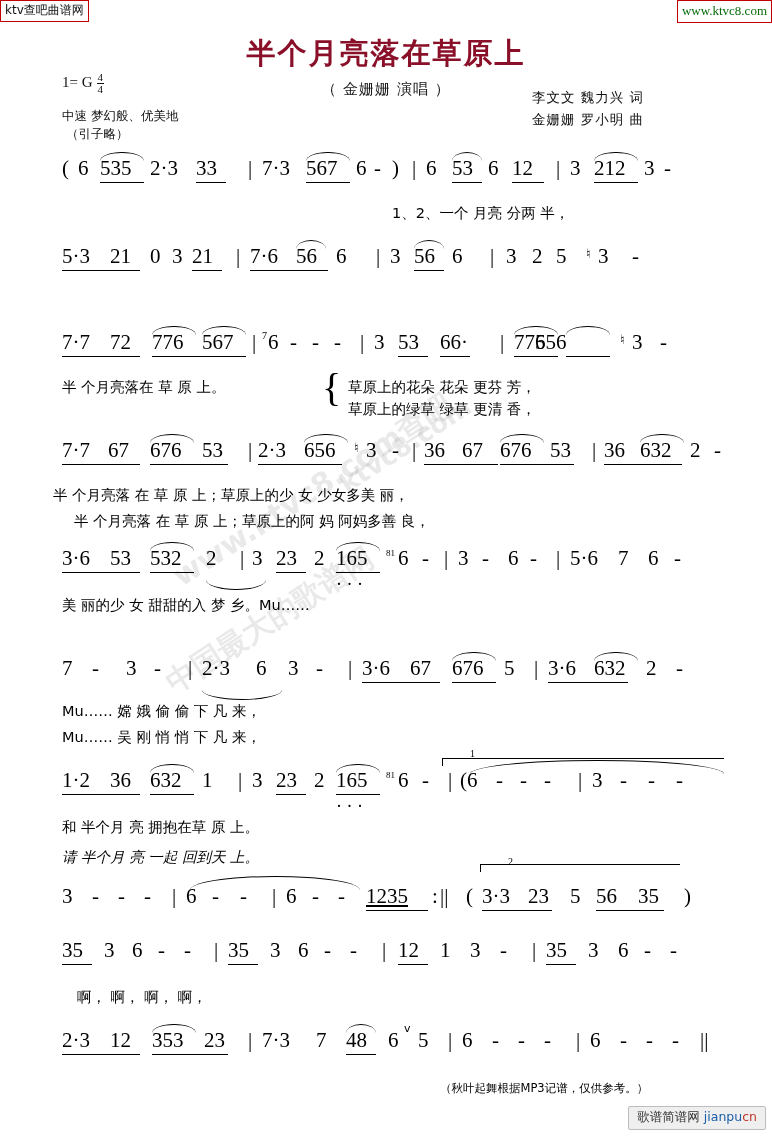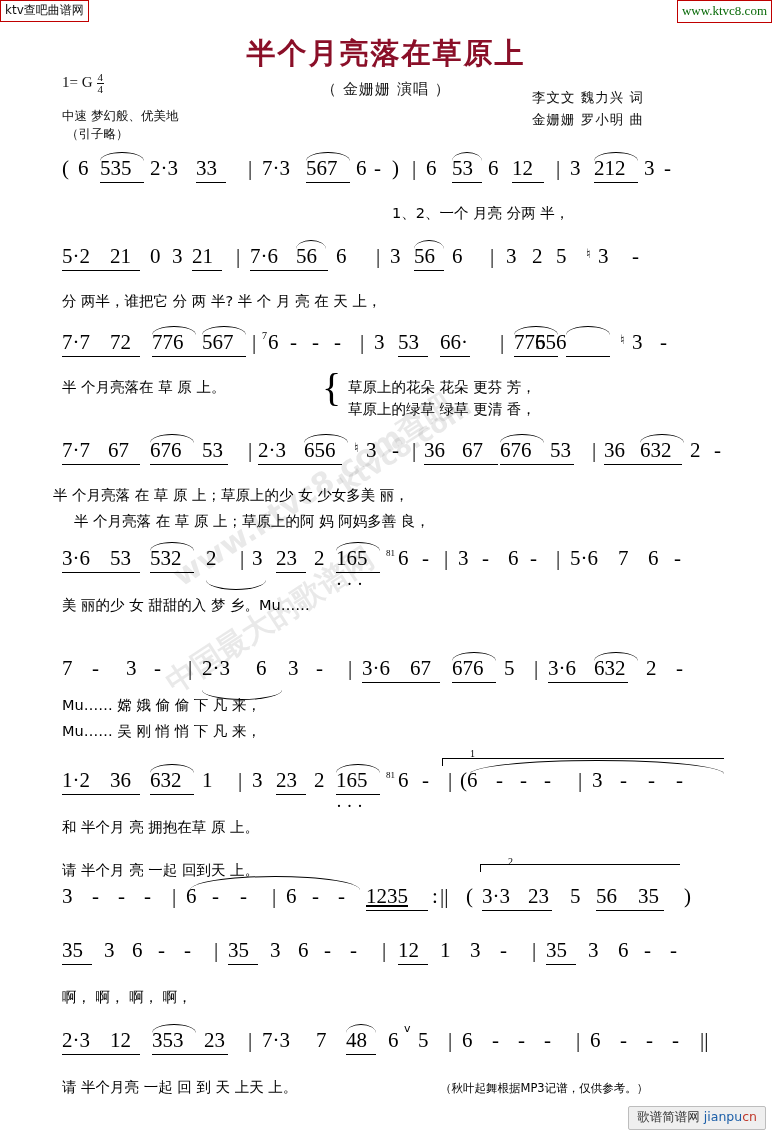--- a/index.html
+++ b/index.html
@@ -265,21 +265,21 @@
     <span class="slur" style="left:452px;top:-4px;width:30px;"></span>
     <span class="slur" style="left:594px;top:-4px;width:44px;"></span>
   </div>
   <div class="lyr" style="margin-top:14px;">
     <span class="l" style="left:392px;">1、2、一个 月亮    分两    半，</span>
   </div>
 </div>
 
 <div class="sys" style="top:244px;">
   <div class="notes">
-    <span class="n" style="left:62px;">5·2</span>
+    <span class="n" style="left:62px;">5·3</span>
     <span class="n" style="left:110px;">21</span>
     <span class="n" style="left:150px;">0</span>
     <span class="n" style="left:172px;">3</span>
     <span class="n" style="left:192px;">21</span>
     <span class="n" style="left:236px;">|</span>
     <span class="n" style="left:250px;">7·6</span>
     <span class="n" style="left:296px;">56</span>
     <span class="n" style="left:336px;">6</span>
     <span class="n" style="left:376px;">|</span>
     <span class="n" style="left:390px;">3</span>
@@ -291,23 +291,20 @@
     <span class="n" style="left:556px;">5</span>
     <span class="n" style="left:586px;font-size:13px;top:2px;">♮</span>
     <span class="n" style="left:598px;">3</span>
     <span class="n" style="left:632px;">-</span>
     <span class="beam" style="left:62px;top:26px;width:78px;"></span>
     <span class="beam" style="left:192px;top:26px;width:30px;"></span>
     <span class="beam" style="left:250px;top:26px;width:78px;"></span>
     <span class="beam" style="left:414px;top:26px;width:30px;"></span>
     <span class="slur" style="left:296px;top:-4px;width:30px;"></span>
     <span class="slur" style="left:414px;top:-4px;width:30px;"></span>
-  </div>
-  <div class="lyr" style="margin-top:14px;">
-    <span class="l" style="left:62px;">分    两半，谁把它  分    两 半?    半 个 月 亮    在 天    上，</span>
   </div>
 </div>
 
 <div class="sys" style="top:330px;">
   <div class="notes">
     <span class="n" style="left:62px;">7·7</span>
     <span class="n" style="left:110px;">72</span>
     <span class="n" style="left:152px;">776</span>
     <span class="n" style="left:202px;">567</span>
     <span class="n" style="left:252px;">|</span>
@@ -447,21 +444,21 @@
     <span class="n" style="left:594px;">632</span>
     <span class="n" style="left:646px;">2</span>
     <span class="n" style="left:676px;">-</span>
     <span class="beam" style="left:362px;top:26px;width:78px;"></span>
     <span class="beam" style="left:452px;top:26px;width:44px;"></span>
     <span class="beam" style="left:548px;top:26px;width:80px;"></span>
     <span class="slur" style="left:452px;top:-4px;width:44px;"></span>
     <span class="slur" style="left:594px;top:-4px;width:44px;"></span>
     <span class="slur-dn" style="left:202px;top:34px;width:80px;"></span>
   </div>
-  <div class="lyr" style="margin-top:6px;">
+  <div class="lyr" style="margin-top:12px;">
     <span class="l" style="left:62px;">Mu……                           嫦    娥 偷 偷  下  凡  来，</span>
   </div>
   <div class="lyr" style="margin-top:4px;">
     <span class="l" style="left:62px;">Mu……                           吴    刚 悄 悄  下  凡  来，</span>
   </div>
 </div>
 
 <div class="sys" style="top:768px;">
   <div class="notes">
     <span class="n" style="left:62px;">1·2</span>
@@ -491,21 +488,21 @@
     <span class="beam" style="left:276px;top:26px;width:30px;"></span>
     <span class="beam" style="left:336px;top:26px;width:44px;"></span>
     <span class="dotrow" style="left:336px;top:28px;">· · ·</span>
     <span class="slur" style="left:150px;top:-4px;width:44px;"></span>
     <span class="slur" style="left:336px;top:-4px;width:44px;"></span>
     <span class="slur" style="left:470px;top:-8px;width:254px;height:14px;"></span>
   </div>
   <div class="lyr" style="margin-top:16px;">
     <span class="l" style="left:62px;">和    半个月    亮  拥抱在草  原    上。</span>
   </div>
-  <div class="lyr" style="margin-top:21px;">
+  <div class="lyr" style="margin-top:8px;font-style:italic;">
     <span class="l" style="left:62px;">请    半个月    亮  一起   回到天    上。</span>
   </div>
 </div>
 
 <div class="sys" style="top:884px;">
   <div class="notes">
     <span class="n" style="left:62px;">3</span>
     <span class="n" style="left:92px;">-</span>
     <span class="n" style="left:118px;">-</span>
     <span class="n" style="left:144px;">-</span>
@@ -558,21 +555,21 @@
     <span class="n" style="left:546px;">35</span>
     <span class="n" style="left:588px;">3</span>
     <span class="n" style="left:618px;">6</span>
     <span class="n" style="left:644px;">-</span>
     <span class="n" style="left:670px;">-</span>
     <span class="beam" style="left:62px;top:26px;width:30px;"></span>
     <span class="beam" style="left:228px;top:26px;width:30px;"></span>
     <span class="beam" style="left:398px;top:26px;width:30px;"></span>
     <span class="beam" style="left:546px;top:26px;width:30px;"></span>
   </div>
-  <div class="lyr" style="margin-top:16px;">
+  <div class="lyr" style="margin-top:16px;margin-left:15px;">
     <span class="l" style="left:62px;letter-spacing:0;">啊，              啊，              啊，        啊，</span>
   </div>
 </div>
 
 <div class="sys" style="top:1028px;">
   <div class="notes">
     <span class="n" style="left:62px;">2·3</span>
     <span class="n" style="left:110px;">12</span>
     <span class="n" style="left:152px;">353</span>
     <span class="n" style="left:204px;">23</span>
@@ -593,23 +590,20 @@
     <span class="n" style="left:620px;">-</span>
     <span class="n" style="left:646px;">-</span>
     <span class="n" style="left:672px;">-</span>
     <span class="n" style="left:700px;">||</span>
     <span class="beam" style="left:62px;top:26px;width:78px;"></span>
     <span class="beam" style="left:152px;top:26px;width:76px;"></span>
     <span class="beam" style="left:346px;top:26px;width:30px;"></span>
     <span class="slur" style="left:152px;top:-4px;width:44px;"></span>
     <span class="slur" style="left:346px;top:-4px;width:30px;"></span>
   </div>
-  <div class="lyr" style="margin-top:16px;">
-    <span class="l" style="left:62px;">请    半个月亮 一起    回   到 天    上天     上。</span>
-  </div>
 </div>
 
 <div class="rep-bracket" style="left:442px;top:758px;width:282px;"></div>
 <div class="smallnum" style="position:absolute;left:470px;top:748px;">1</div>
 
 <div class="note-foot">（秋叶起舞根据MP3记谱，仅供参考。）</div>
 
 <div class="footer-badge">
   <span class="cn">歌谱简谱网</span>
   <span class="en">jianpu</span><span class="dot">cn</span>

